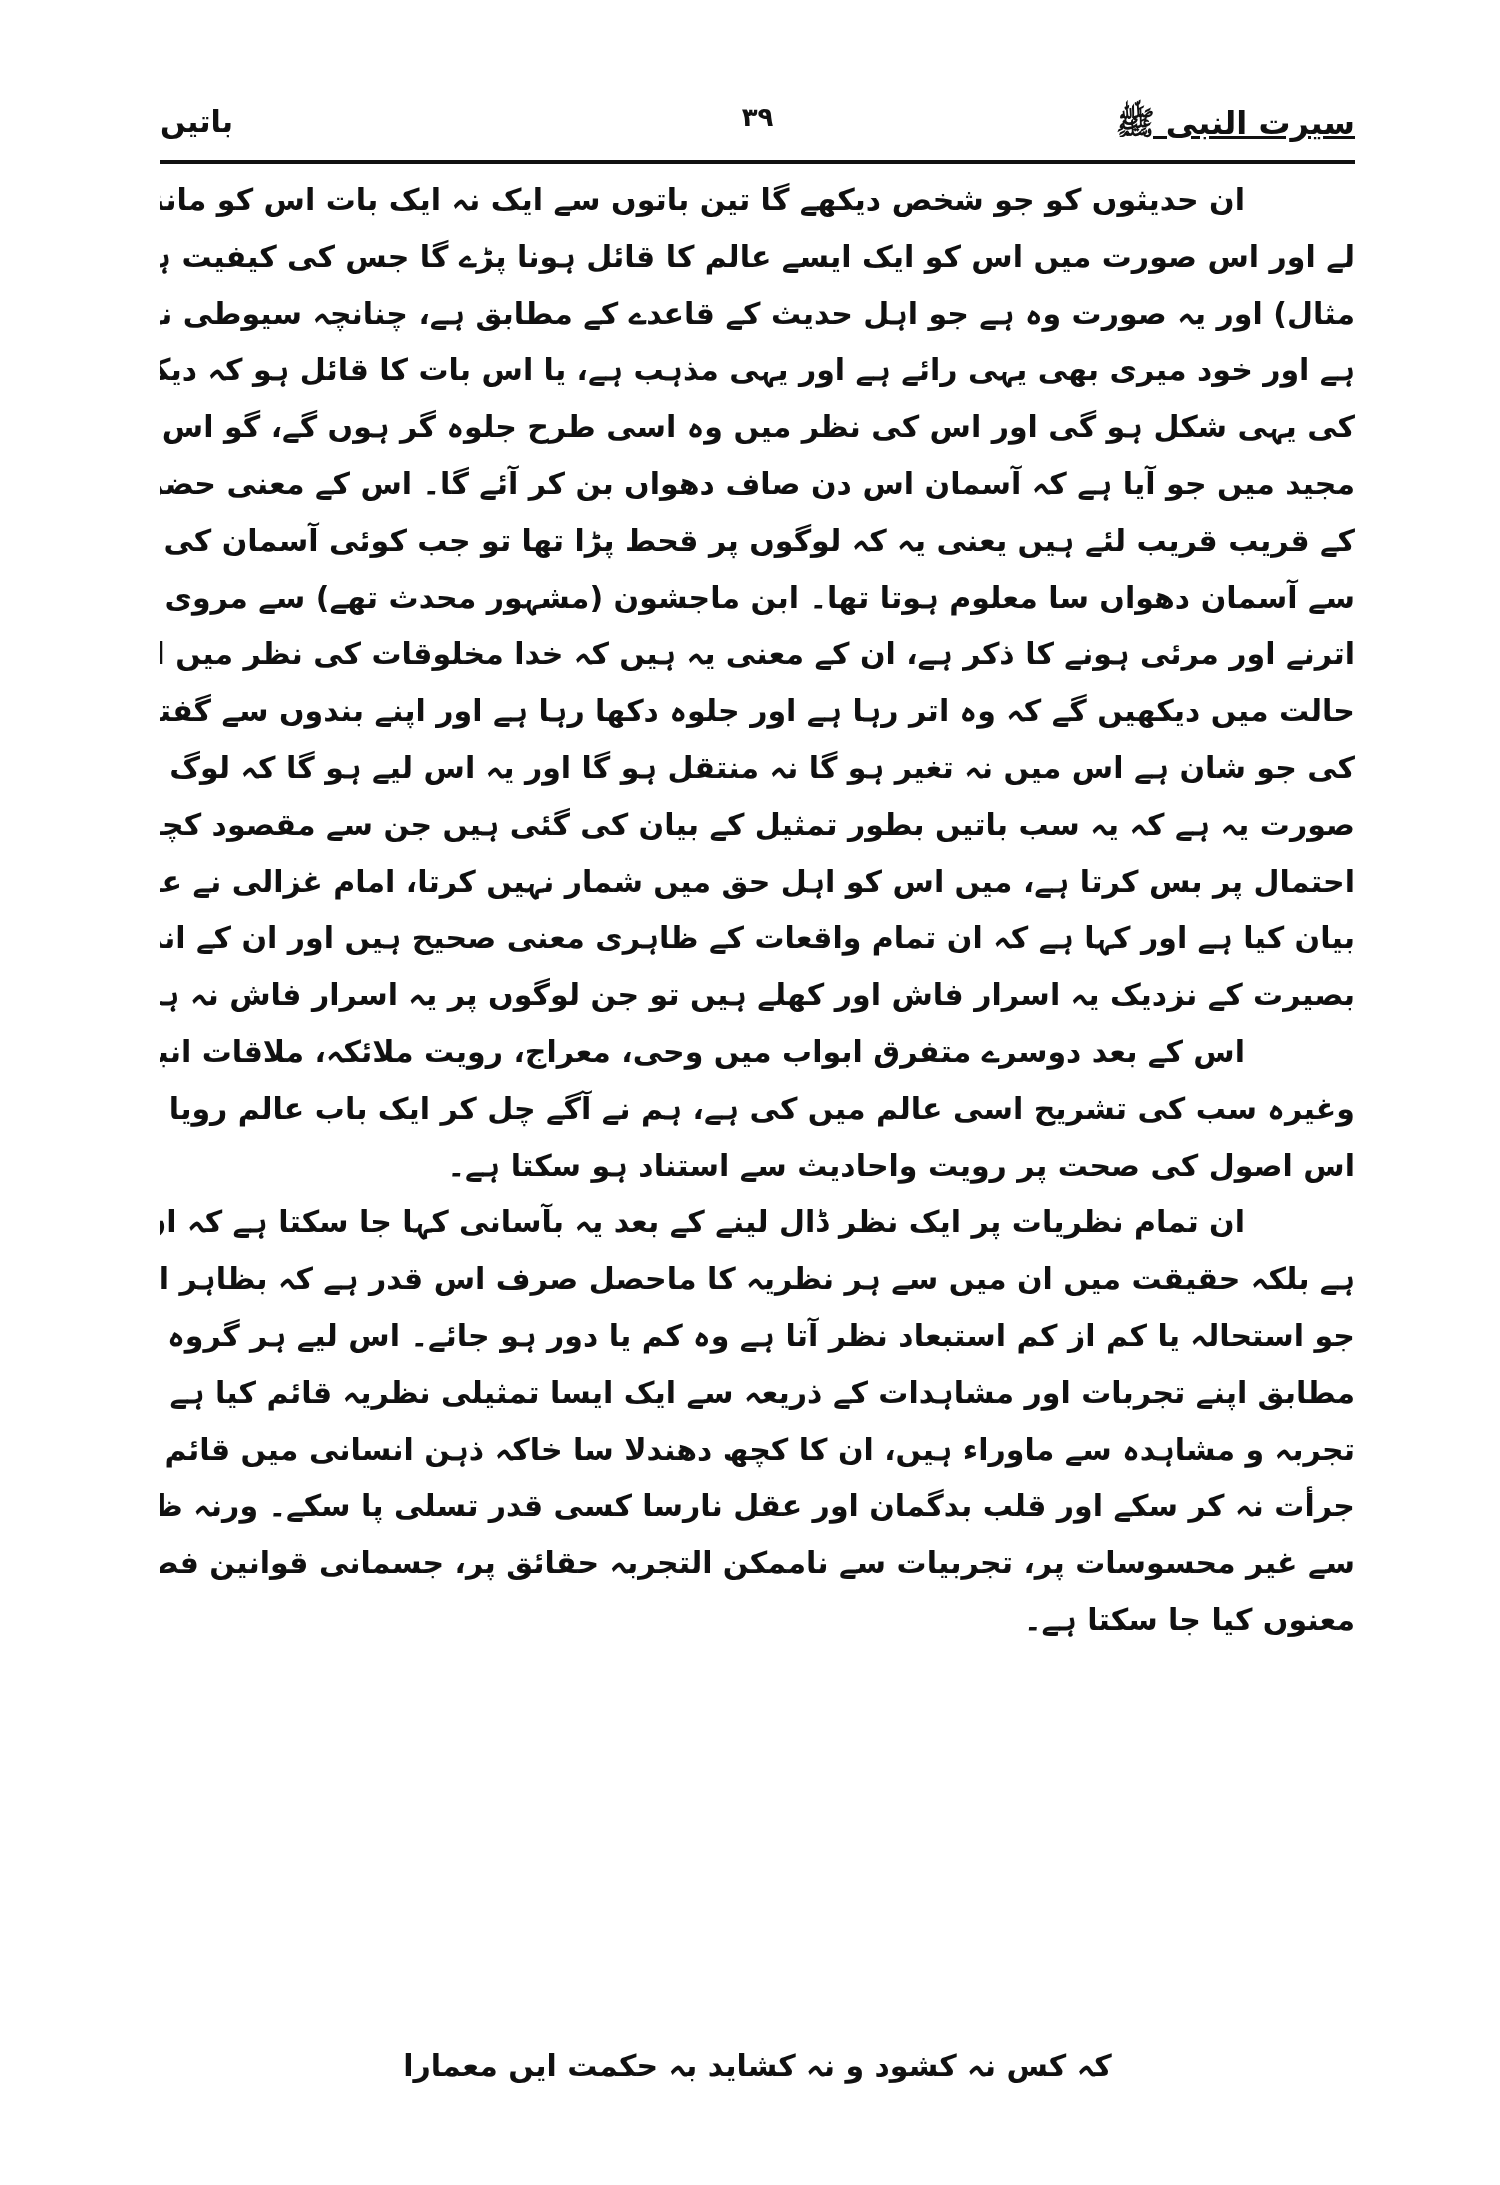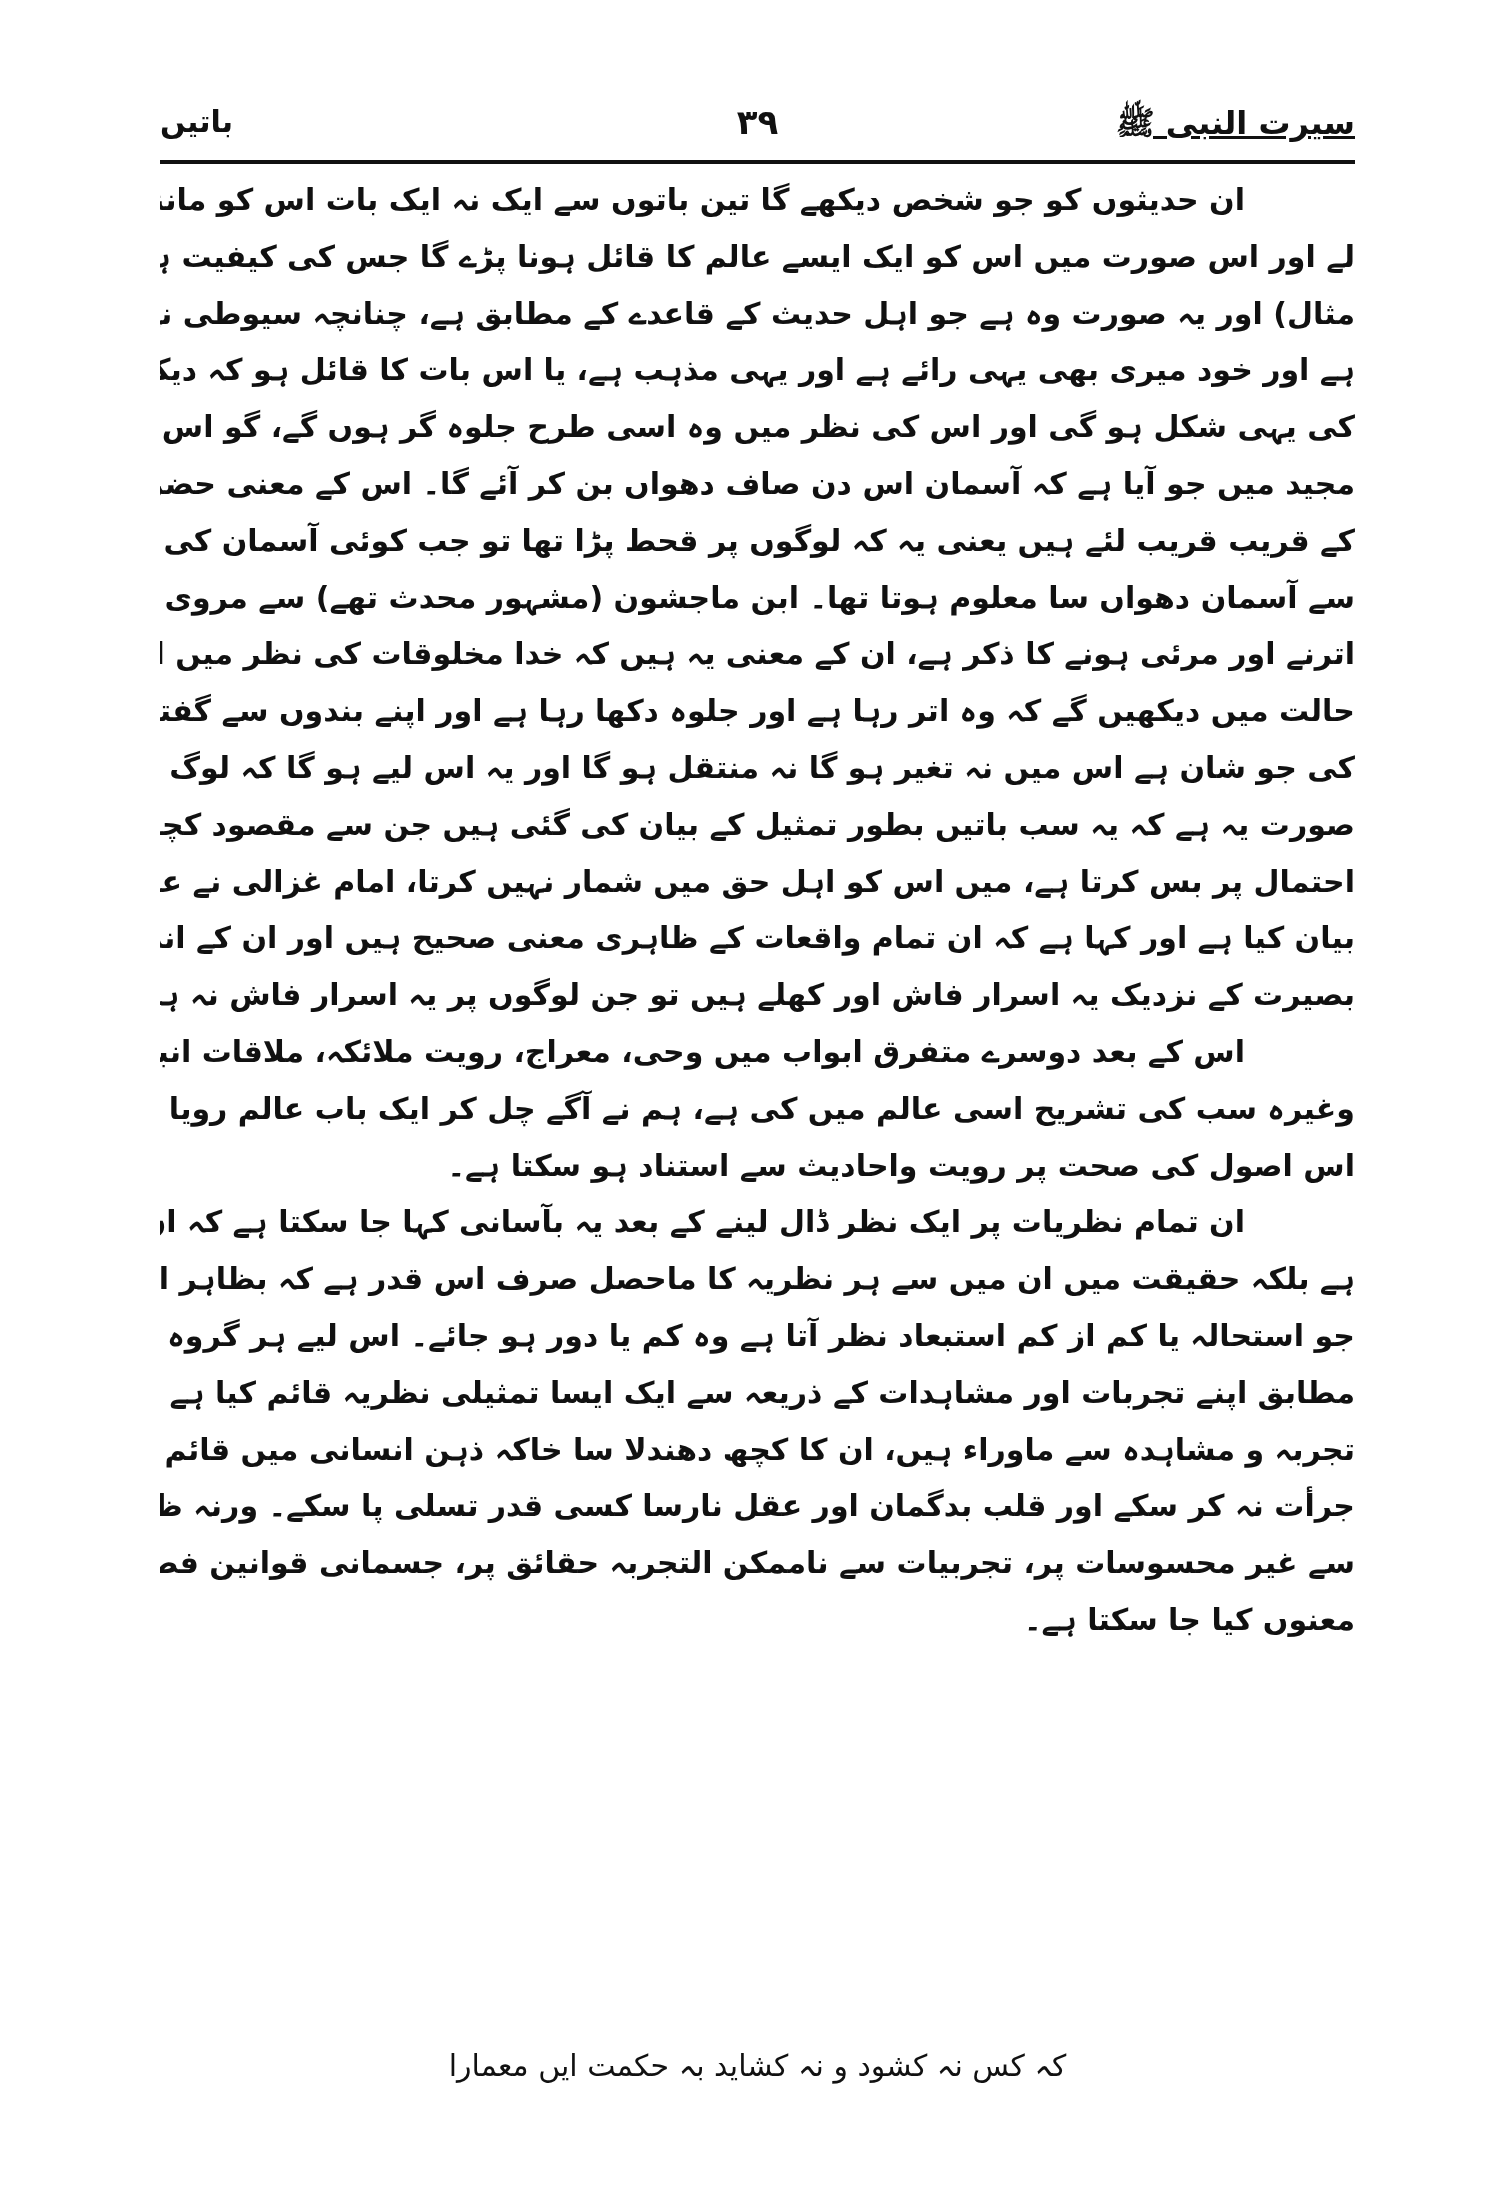--- a/index.html
+++ b/index.html
@@ -36,21 +36,21 @@
       top: 4px;
       font-size: 32px;
       font-weight: bold;
       text-decoration: underline;
     }
     .header .page-number {
       position: absolute;
       left: 50%;
       transform: translateX(-50%);
       top: 2px;
-      font-size: 34px;
+      font-size: 26px;
       font-weight: bold;
     }
     .header .volume {
       position: absolute;
       left: 0;
       top: 4px;
       font-size: 30px;
       font-weight: bold;
     }
     .header-rule {
@@ -87,21 +87,21 @@
       padding-right: 110px;
     }
     .verse {
       position: absolute;
       top: 2048px;
       left: 0;
       width: 1195px;
       direction: rtl;
       text-align: center;
       font-size: 30px;
-      font-weight: normal;
+      font-weight: bold;
     }
   </style>
 </head>
 <body>
 
 <div class="page">
 
   <div class="header">
     <span class="book-title">سیرت النبی ﷺ</span>
     <span class="page-number">۳۹</span>

